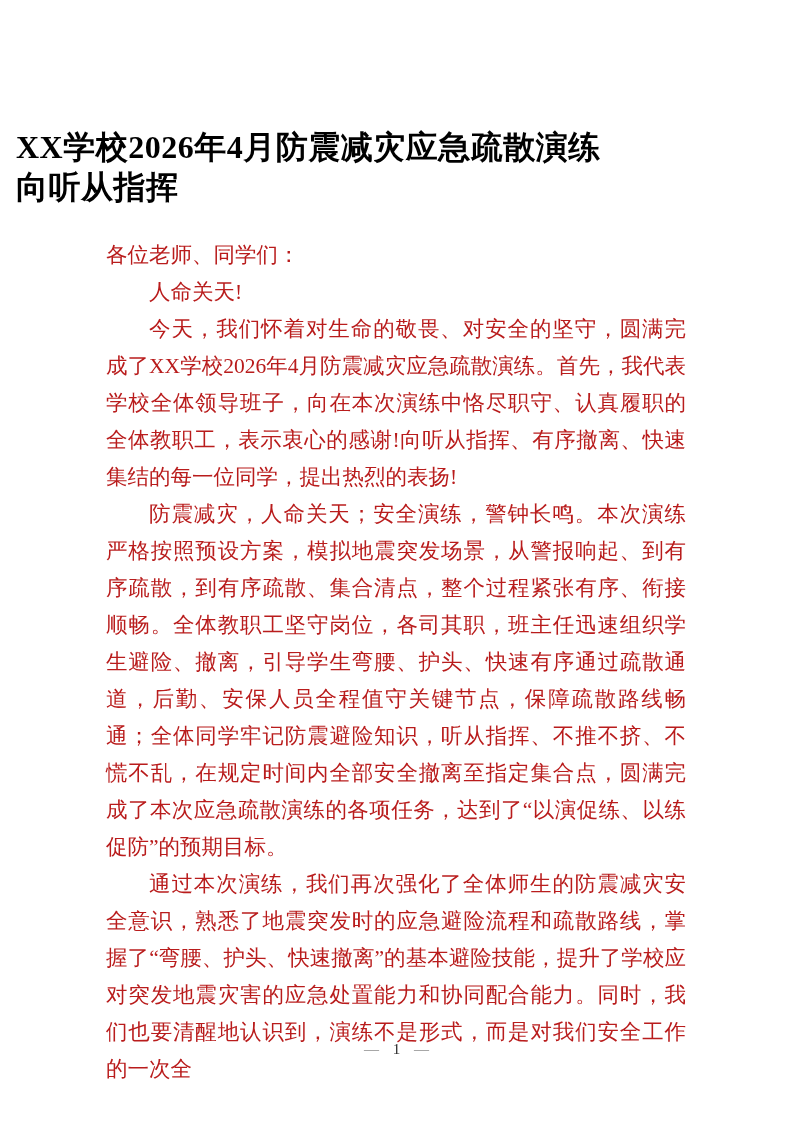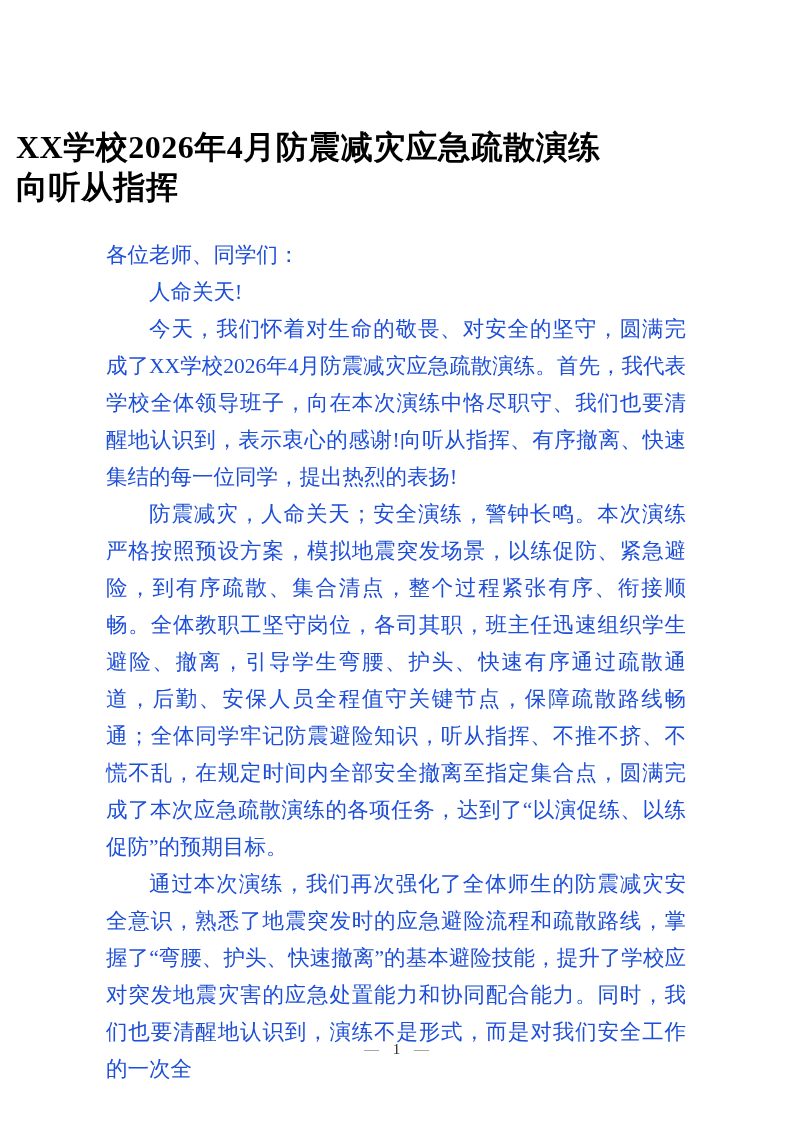--- a/index.html
+++ b/index.html
@@ -33,21 +33,21 @@
     display: block;
   }
   .body-text {
     position: absolute;
     top: 237px;
     left: 106px;
     width: 580px;
     font-size: 21.5px;
     line-height: 37px;
     text-align: justify;
-    color: #1d4ed8;
+    color: #b91c1c;
     font-family: "Liberation Serif", "DejaVu Serif", serif;
   }
   .para {
     margin: 0;
     padding: 0;
   }
   .para.indent {
     text-indent: 2em;
   }
   .footer {
@@ -75,22 +75,22 @@
 <div class="page">
 
   <h1 class="doc-title">
     <span class="title-line">XX学校2026年4月防震减灾应急疏散演练</span>
     <span class="title-line">向听从指挥</span>
   </h1>
 
   <div class="body-text">
     <p class="para">各位老师、同学们：</p>
     <p class="para indent">人命关天!</p>
-    <p class="para indent">今天，我们怀着对生命的敬畏、对安全的坚守，圆满完成了XX学校2026年4月防震减灾应急疏散演练。首先，我代表学校全体领导班子，向在本次演练中恪尽职守、我们也要清醒地认识到，表示衷心的感谢!向听从指挥、有序撤离、快速集结的每一位同学，提出热烈的表扬!</p>
-    <p class="para indent">防震减灾，人命关天；安全演练，警钟长鸣。本次演练严格按照预设方案，模拟地震突发场景，以练促防、紧急避险，到有序疏散、集合清点，整个过程紧张有序、衔接顺畅。全体教职工坚守岗位，各司其职，班主任迅速组织学生避险、撤离，引导学生弯腰、护头、快速有序通过疏散通道，后勤、安保人员全程值守关键节点，保障疏散路线畅通；全体同学牢记防震避险知识，听从指挥、不推不挤、不慌不乱，在规定时间内全部安全撤离至指定集合点，圆满完成了本次应急疏散演练的各项任务，达到了“以演促练、以练促防”的预期目标。</p>
+    <p class="para indent">今天，我们怀着对生命的敬畏、对安全的坚守，圆满完成了XX学校2026年4月防震减灾应急疏散演练。首先，我代表学校全体领导班子，向在本次演练中恪尽职守、认真履职的全体教职工，表示衷心的感谢!向听从指挥、有序撤离、快速集结的每一位同学，提出热烈的表扬!</p>
+    <p class="para indent">防震减灾，人命关天；安全演练，警钟长鸣。本次演练严格按照预设方案，模拟地震突发场景，从警报响起、到有序疏散，到有序疏散、集合清点，整个过程紧张有序、衔接顺畅。全体教职工坚守岗位，各司其职，班主任迅速组织学生避险、撤离，引导学生弯腰、护头、快速有序通过疏散通道，后勤、安保人员全程值守关键节点，保障疏散路线畅通；全体同学牢记防震避险知识，听从指挥、不推不挤、不慌不乱，在规定时间内全部安全撤离至指定集合点，圆满完成了本次应急疏散演练的各项任务，达到了“以演促练、以练促防”的预期目标。</p>
     <p class="para indent">通过本次演练，我们再次强化了全体师生的防震减灾安全意识，熟悉了地震突发时的应急避险流程和疏散路线，掌握了“弯腰、护头、快速撤离”的基本避险技能，提升了学校应对突发地震灾害的应急处置能力和协同配合能力。同时，我们也要清醒地认识到，演练不是形式，而是对我们安全工作的一次全</p>
   </div>
 
   <div class="footer">
     <span class="dash">—</span>
     <span class="page-num">1</span>
     <span class="dash">—</span>
   </div>
 
 </div>

